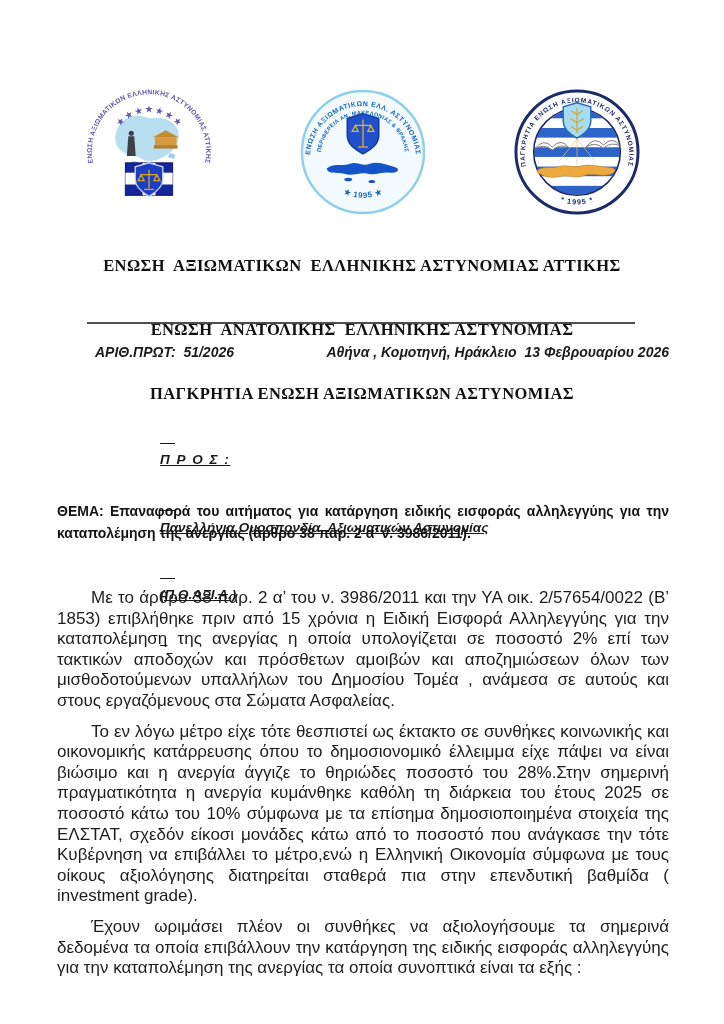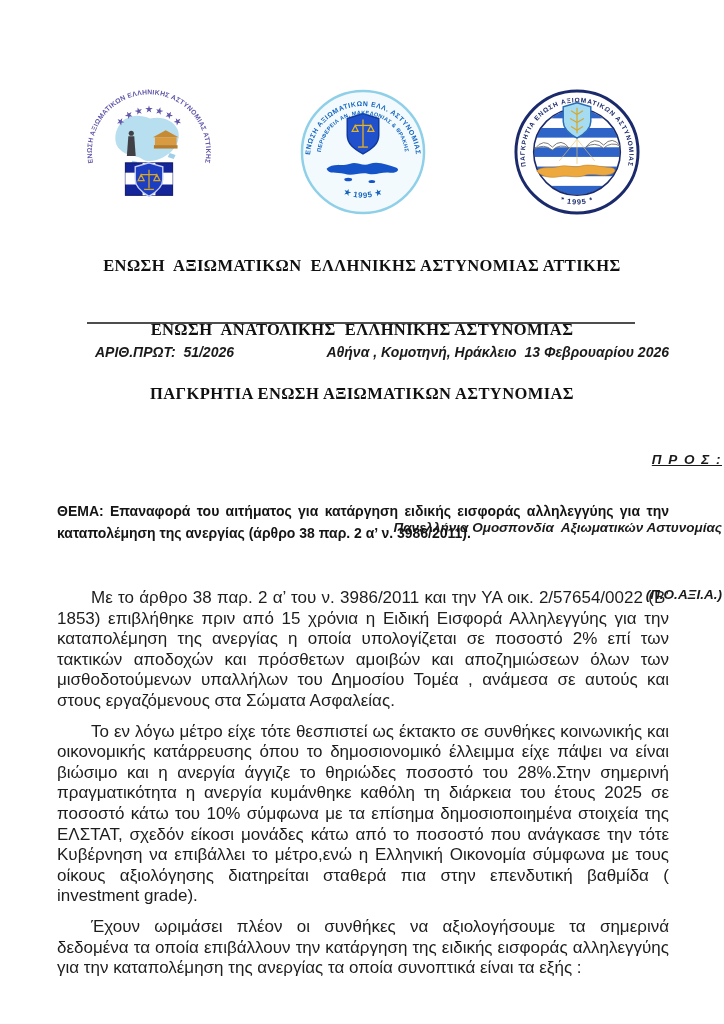--- a/index.html
+++ b/index.html
@@ -24,22 +24,22 @@
   
   .info-row{
     position:absolute;top:344px;left:57px;width:612px;display:flex;justify-content:space-between;
     font-weight:bold;font-style:italic;font-size:14px;color:#1a1a1a;white-space:pre-wrap;
   }
   .info-row .protocol{margin-left:38px;}
   .info-row .dateline{}
 
   
   .recipient{
-    position:absolute;top:404px;left:160px;width:562px;text-align:right;
-    font-weight:bold;font-style:italic;font-size:13.5px;line-height:22.5px;color:#1a1a1a;white-space:pre-wrap;
+    position:absolute;top:404px;left:160px;width:562px;text-align:left;
+    font-weight:bold;font-style:italic;font-size:13.5px;line-height:22.5px;color:#1a1a1a;white-space:pre-wrap;text-decoration:underline;
   }
   .recipient .heading{text-decoration:underline;letter-spacing:1.5px;}
 
   
   .subject{
     position:absolute;top:501px;left:57px;width:612px;
     font-weight:bold;font-size:14px;line-height:21.5px;text-align:justify;color:#141414;
   }
 
   

